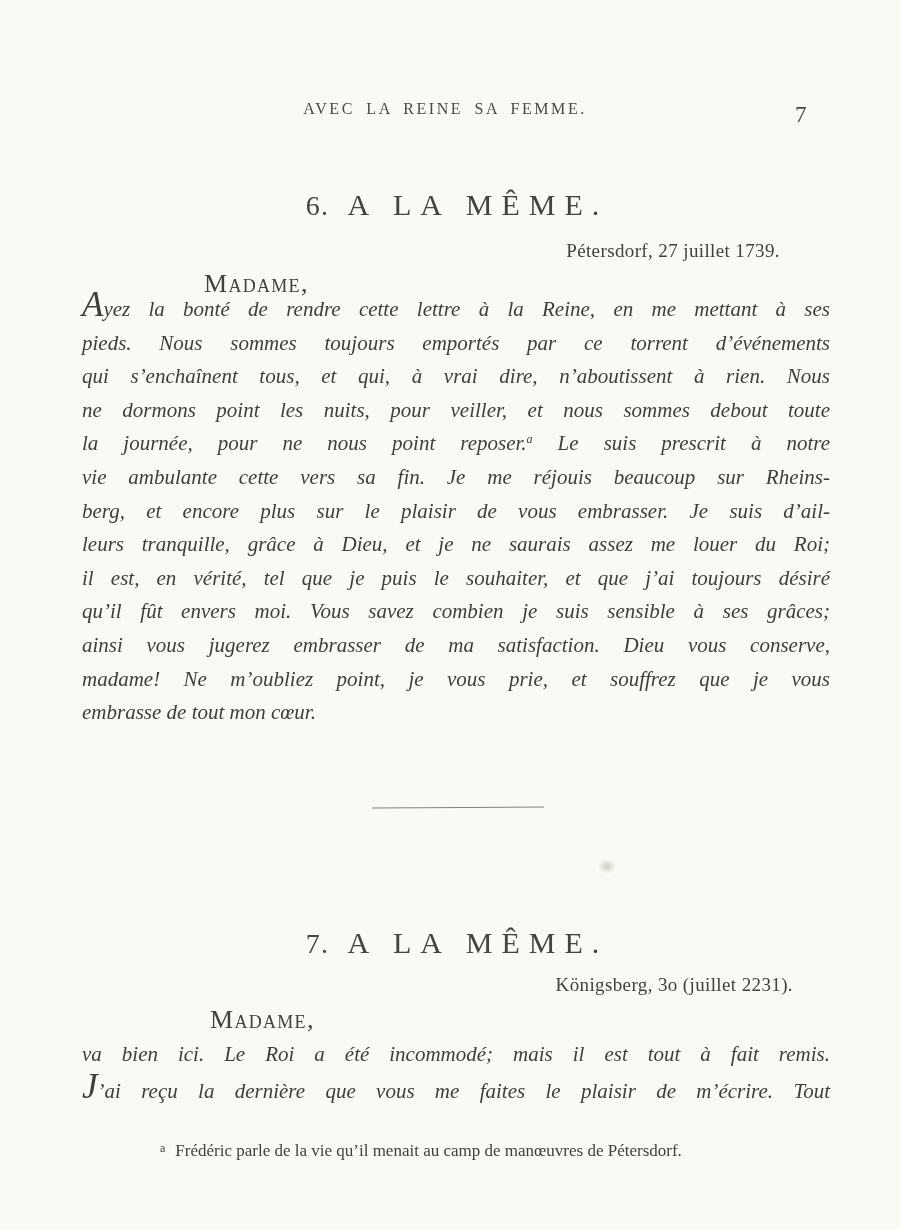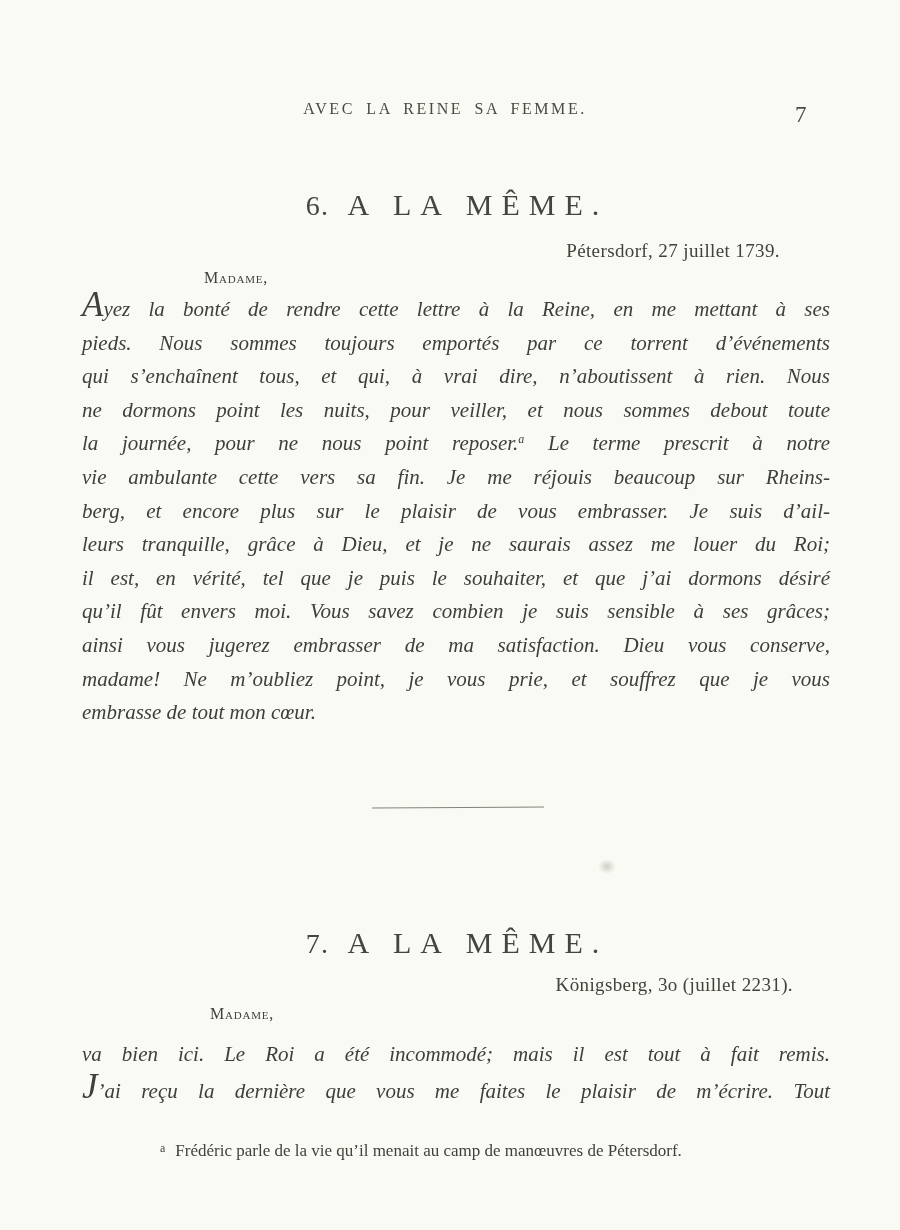--- a/index.html
+++ b/index.html
@@ -34,21 +34,21 @@
   .section-title  { font-size: 30px; letter-spacing: 0.30em; }
 
   .dateline {
     position: absolute; font-size: 19px; color: #42423c; letter-spacing: 0.02em;
   }
   .dateline-1 { top: 240px; right: 120px; }
   .dateline-2 { top: 974px; right: 107px; }
 
   .salutation {
     position: absolute; font-variant: small-caps;
-    font-size: 16px; letter-spacing: 0.05em; color: #42423c;
+    font-size: 26px; letter-spacing: 0.05em; color: #42423c;
   }
   .salutation-1 { top: 269px; left: 204px; }
   .salutation-2 { top: 1005px; left: 210px; }
 
   .letter-body {
     position: absolute; left: 82px; width: 748px;
     font-size: 21px; color: #3f3f3a;
   }
   .body-1 { top: 293px; line-height: 33.6px; }
   .body-2 { top: 1036px; line-height: 37px; }
@@ -93,25 +93,25 @@
 
   <div class="dateline dateline-1">Pétersdorf, 27 juillet 1739.</div>
 
   <div class="salutation salutation-1">Madame,</div>
 
   <div class="letter-body body-1">
     <div class="bline"><span class="initial">A</span><span>yez la bonté de rendre cette lettre à la Reine, en me mettant à ses</span></div>
     <div class="bline">pieds. Nous sommes toujours emportés par ce torrent d’événements</div>
     <div class="bline">qui s’enchaînent tous, et qui, à vrai dire, n’aboutissent à rien. Nous</div>
     <div class="bline">ne dormons point les nuits, pour veiller, et nous sommes debout toute</div>
-    <div class="bline"><span>la journée, pour ne nous point reposer.</span><sup class="note-ref">a</sup> <span>Le terme prescrit à notre</span></div>
+    <div class="bline"><span>la journée, pour ne nous point reposer.</span><sup class="note-ref">a</sup> <span>Le suis prescrit à notre</span></div>
     <div class="bline">vie ambulante cette vers sa fin. Je me réjouis beaucoup sur Rheins-</div>
     <div class="bline">berg, et encore plus sur le plaisir de vous embrasser. Je suis d’ail-</div>
     <div class="bline">leurs tranquille, grâce à Dieu, et je ne saurais assez me louer du Roi;</div>
-    <div class="bline">il est, en vérité, tel que je puis le souhaiter, et que j’ai dormons désiré</div>
+    <div class="bline">il est, en vérité, tel que je puis le souhaiter, et que j’ai toujours désiré</div>
     <div class="bline">qu’il fût envers moi. Vous savez combien je suis sensible à ses grâces;</div>
     <div class="bline">ainsi vous jugerez embrasser de ma satisfaction. Dieu vous conserve,</div>
     <div class="bline">madame! Ne m’oubliez point, je vous prie, et souffrez que je vous</div>
     <div class="bline last">embrasse de tout mon cœur.</div>
   </div>
 
   <div class="divider"></div>
   <div class="smudge"></div>
 
   <div class="section-heading heading-7">

